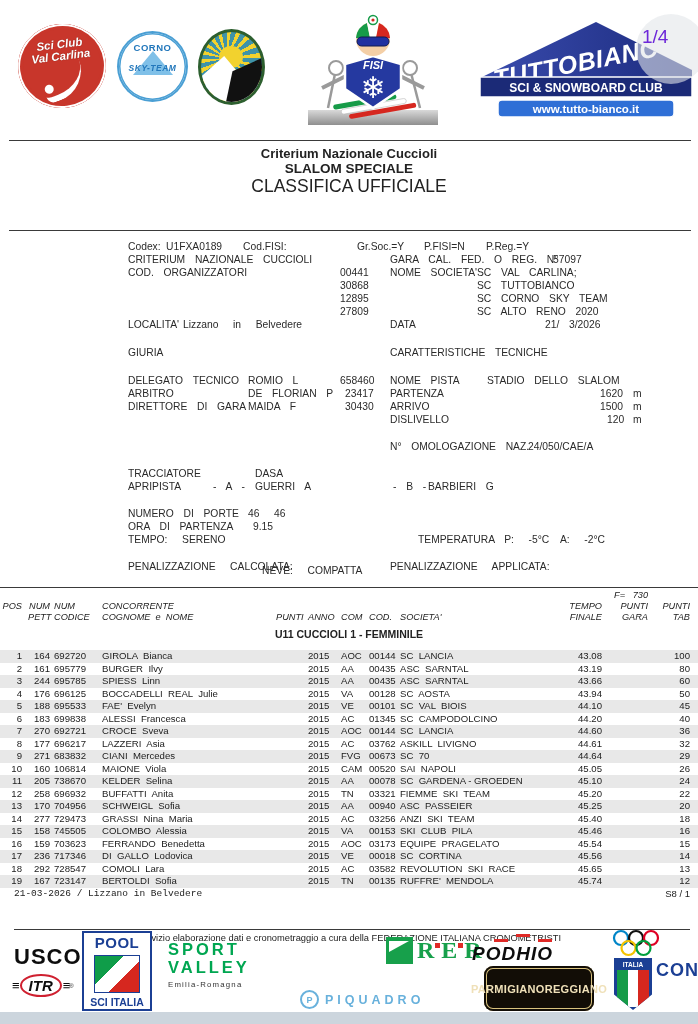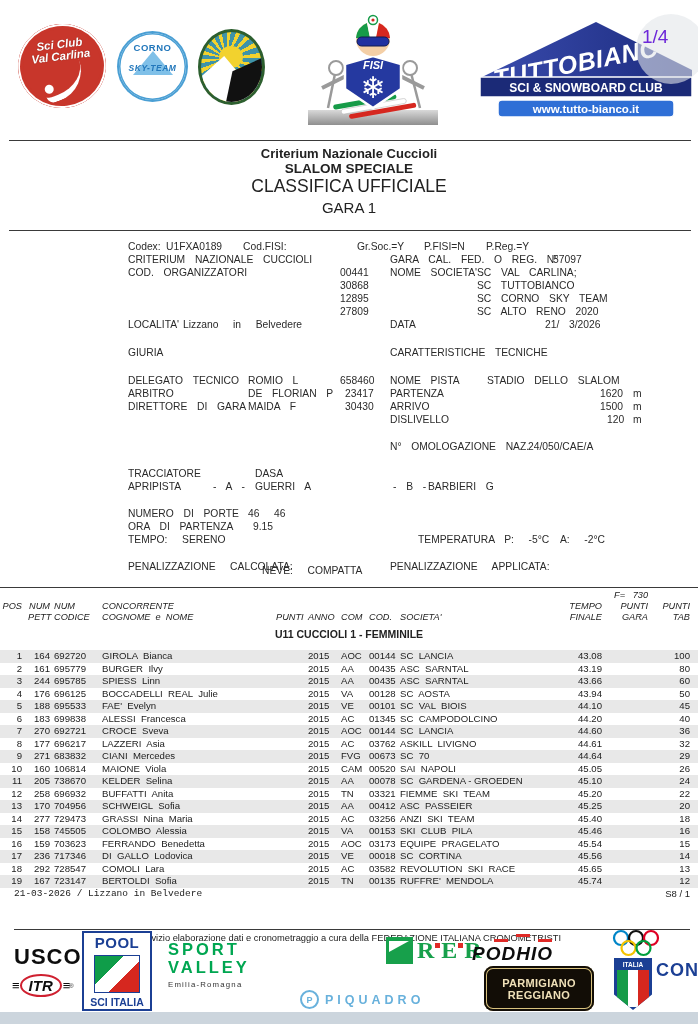--- a/index.html
+++ b/index.html
@@ -104,21 +104,21 @@
   .sp-rer .ltr{color:#17a04b;font-weight:900;font-size:24px;font-family:"Liberation Serif",serif;}
   .sp-rer .dot{width:5px;height:5px;background:#e02a27;margin:0 1px 10px 1px;}
   .sp-pod{left:472px;top:934px;}
   .sp-pod .podium{position:relative;height:9px;width:110px;}
   .sp-pod .podium i{position:absolute;background:#e02a27;height:3px;}
   .sp-pod .p1{left:22px;top:5px;width:14px;}
   .sp-pod .p2{left:44px;top:0;width:14px;}
   .sp-pod .p3{left:66px;top:5px;width:14px;}
   .sp-pod .tx{color:#0d0d0d;font-weight:900;font-style:italic;font-size:19px;letter-spacing:1px;}
   .sp-parm{left:484px;top:966px;width:110px;height:45px;background:#120d06;border-radius:9px;
-           display:flex;flex-direction:column;align-items:center;justify-content:center;
+           display:flex;flex-direction:row;align-items:center;justify-content:center;
            box-shadow:inset 0 0 0 2px #120d06, inset 0 0 0 3px #d9c27e;text-align:right;}
   .sp-parm .t{color:#efe0b8;font-weight:900;font-size:11px;line-height:12px;letter-spacing:.3px;}
   .sp-rings{left:612px;top:929px;}
   .sp-shield{left:614px;top:958px;width:38px;height:52px;
              clip-path:polygon(0 0,100% 0,100% 70%,50% 100%,0 70%);background:#1b3f94;
              display:flex;flex-direction:column;}
   .sp-shield .band{color:#fff;font-size:6.5px;font-weight:bold;text-align:center;padding:3px 0 2px 0;}
   .sp-shield .tri{flex:1;margin:0 3px 3px 3px;
                   background:linear-gradient(90deg,#169b48 33%,#fff 33% 66%,#d6271f 66%);}
   .sp-coni{left:656px;top:960px;color:#1b3f94;font-weight:900;font-size:18px;letter-spacing:1px;}
@@ -198,21 +198,20 @@
     </svg>
   </div>
 
   <div class="abs pgcircle"></div>
   <div class="abs pgind">1/4</div>
 
   <div class="hr" style="left:9px;top:140px;width:682px;"></div>
   <div class="abs t1">Criterium Nazionale Cuccioli</div>
   <div class="abs t2">SLALOM SPECIALE</div>
   <div class="abs t3">CLASSIFICA UFFICIALE</div>
-  <div class="abs t4">GARA 1</div>
   <div class="hr" style="left:9px;top:230px;width:682px;"></div>
 
   <div id="info-block" class="abs" style="left:0;top:0;width:698px;height:580px;">
       <span class="iseg" style="left: 128px; top: 241px;">Codex:</span>
       <span class="iseg" style="left: 166px; top: 241px;">U1FXA0189</span>
       <span class="iseg" style="left: 243px; top: 241px;">Cod.FISI:</span>
       <span class="iseg" style="left: 357px; top: 241px;">Gr.Soc.=Y</span>
       <span class="iseg" style="left: 424px; top: 241px;">P.FISI=N</span>
       <span class="iseg" style="left: 486px; top: 241px;">P.Reg.=Y</span>
       <span class="iseg" style="left: 128px; top: 254px;">CRITERIUM  NAZIONALE  CUCCIOLI</span>
@@ -446,21 +445,21 @@
         <span class="c tempo">45.20</span>
         <span class="c tab">22</span>
       </div>
       <div class="trow alt">
         <span class="c pos">13</span>
         <span class="c pett">170</span>
         <span class="c codice">704956</span>
         <span class="c nome">SCHWEIGL  Sofia</span>
         <span class="c anno">2015</span>
         <span class="c com">AA</span>
-        <span class="c cod">00412</span>
+        <span class="c cod">00940</span>
         <span class="c societa">ASC  PASSEIER</span>
         <span class="c tempo">45.25</span>
         <span class="c tab">20</span>
       </div>
       <div class="trow">
         <span class="c pos">14</span>
         <span class="c pett">277</span>
         <span class="c codice">729473</span>
         <span class="c nome">GRASSI  Nina  Maria</span>
         <span class="c anno">2015</span>

